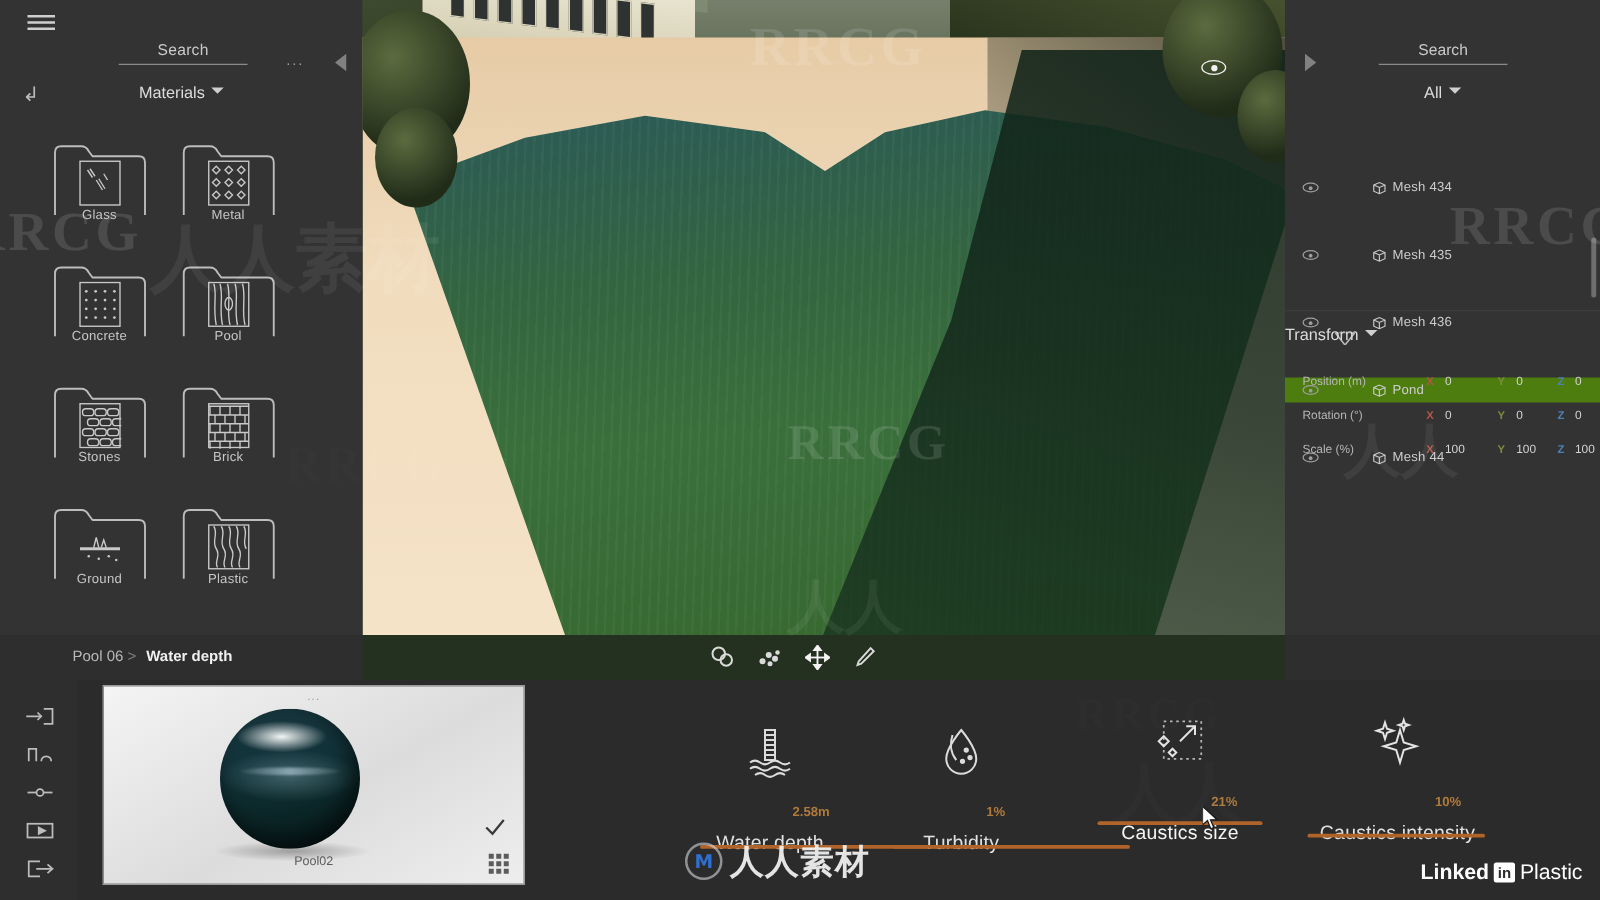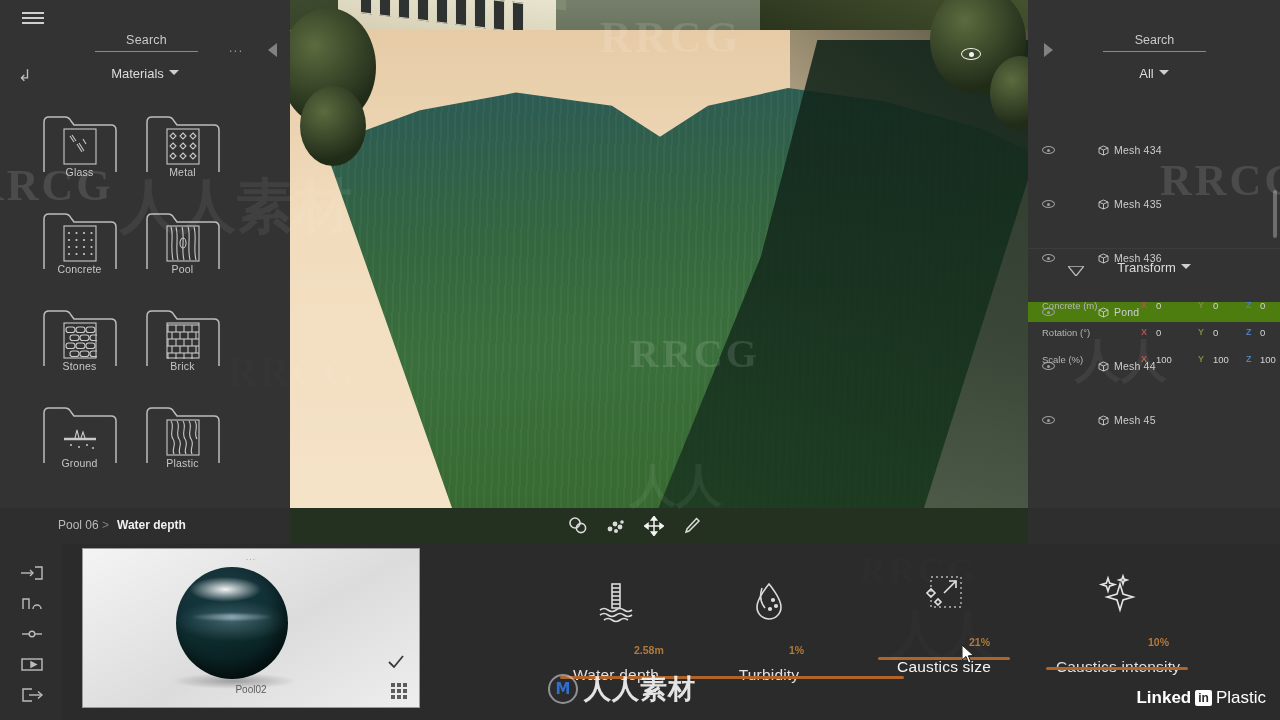--- a/index.html
+++ b/index.html
@@ -197,21 +197,21 @@
     border-top: 1px solid #3c3c3c;
   }
   .tb-toggle {
     position: absolute; left: 40px; top: 17px;
     width: 0; height: 0; border-left: 8px solid transparent;
     border-right: 8px solid transparent; border-top: 9px solid transparent;
     box-sizing: content-box;
   }
   .tb-toggle svg { position: absolute; left: -8px; top: -9px; }
   .tb-title {
-    position: absolute; left: 0; top: 11px; width: 252px; text-align: center;
+    position: absolute; left: 0; top: 11px; width: 252px; text-align: left;
     font-size: 13px; color: #dcdcdc;
   }
   .tb-title .caret {
     display: inline-block; margin-left: 5px;
     width: 0; height: 0; border-left: 5px solid transparent;
     border-right: 5px solid transparent; border-top: 5px solid #cfcfcf;
     vertical-align: 3px;
   }
   .tb-row {
     position: absolute; left: 0; width: 252px; height: 18px;
@@ -612,42 +612,35 @@
             </svg></div>
           <div class="mesh-name">Pond</div>
         </div>
         <div class="mesh-row">
           <div class="mesh-eye"></div>
           <div class="mesh-icon"><svg viewBox="0 0 11 11" width="11" height="11">
   <path d="M1 3 L5.5 1 L10 3 L10 8 L5.5 10 L1 8 Z M1 3 L5.5 5 L10 3 M5.5 5 L5.5 10" fill="none" stroke="#cdcdcd" stroke-width="0.9"></path>
             </svg></div>
           <div class="mesh-name">Mesh 44</div>
         </div>
-        <div class="mesh-row">
-          <div class="mesh-eye"></div>
-          <div class="mesh-icon"><svg viewBox="0 0 11 11" width="11" height="11">
-  <path d="M1 3 L5.5 1 L10 3 L10 8 L5.5 10 L1 8 Z M1 3 L5.5 5 L10 3 M5.5 5 L5.5 10" fill="none" stroke="#cdcdcd" stroke-width="0.9"></path>
-            </svg></div>
-          <div class="mesh-name">Mesh 45</div>
-        </div>
       </div>
     <div class="rp-scrollbar"></div>
 
     <div class="transform-block">
       <div class="tb-toggle">
         <svg width="16" height="10" viewBox="0 0 16 10">
           <polygon points="0,0 16,0 8,10" fill="none" stroke="#b9b9b9" stroke-width="1.3"></polygon>
         </svg>
       </div>
       <div class="tb-title">
         <span>Transform</span><span class="caret"></span>
       </div>
       <div id="transformRows">
           <div class="tb-row" style="top: 47px;">
-            <span class="tb-lbl">Concrete (m)</span>
+            <span class="tb-lbl">Position (m)</span>
             <span class="tb-ax ax-x" style="left:113px">X</span>
             <span class="tb-val" style="left:128px">0</span>
             <span class="tb-ax ax-y" style="left:170px">Y</span>
             <span class="tb-val" style="left:185px">0</span>
             <span class="tb-ax ax-z" style="left:218px">Z</span>
             <span class="tb-val" style="left:232px">0</span>
           </div>
           <div class="tb-row" style="top: 74px;">
             <span class="tb-lbl">Rotation (°)</span>
             <span class="tb-ax ax-x" style="left:113px">X</span>

